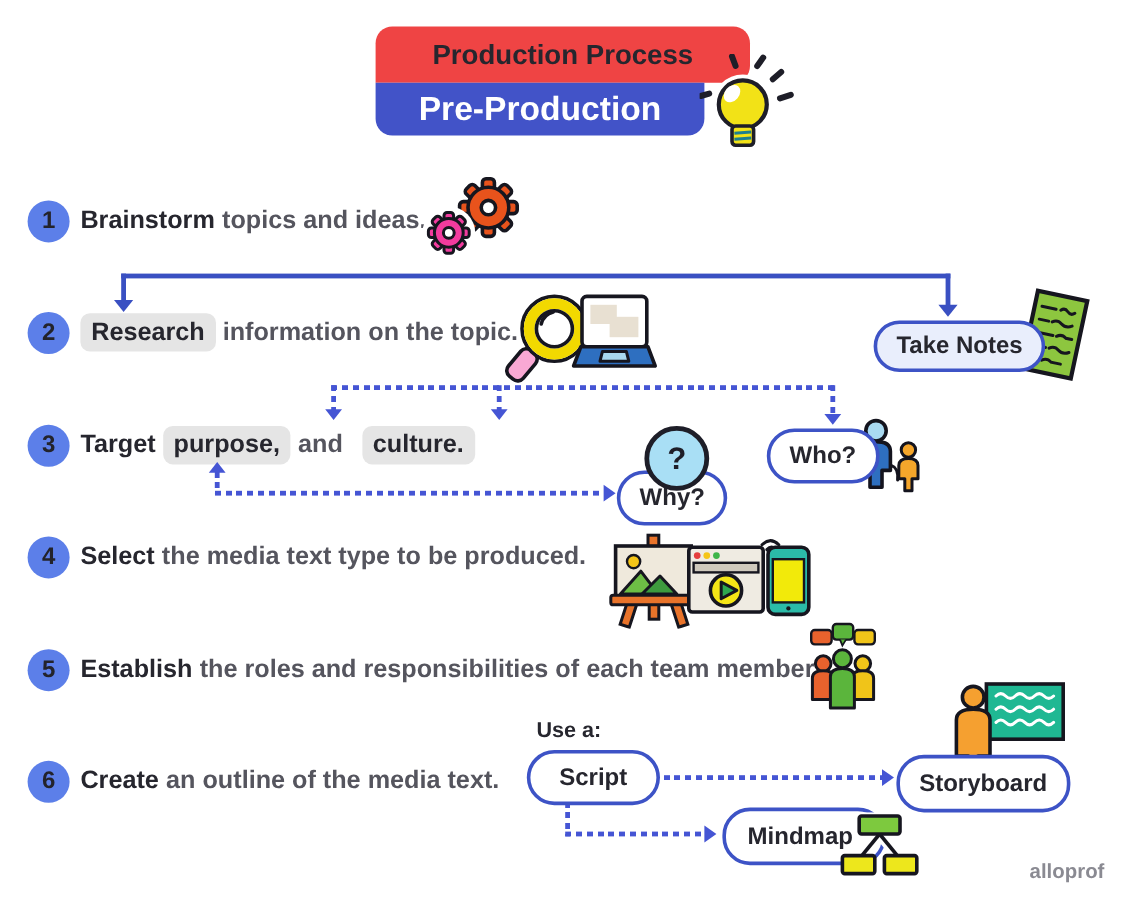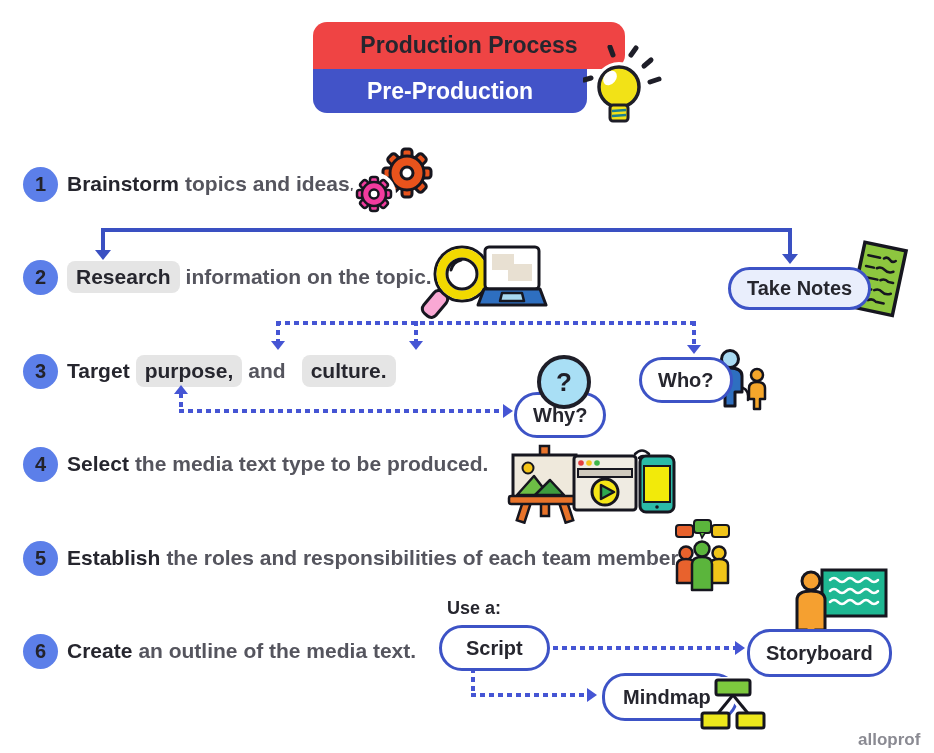--- a/index.html
+++ b/index.html
@@ -5,21 +5,21 @@
   html,body{margin:0;padding:0;background:#fff;}
   #canvas{position:relative;width:934px;height:753px;background:#fff;overflow:hidden;
           font-family:"Liberation Sans", sans-serif;}
 
   
   .title-top{position:absolute;left:313px;top:22px;width:312px;height:47px;
     background:#ef4444;border-radius:14px 14px 14px 0;display:flex;align-items:center;justify-content:center;
     font-size:23px;font-weight:700;color:#26262E;}
   .title-bottom{position:absolute;left:313px;top:69px;width:274px;height:44px;
     background:#4253C8;border-radius:0 0 14px 14px;display:flex;align-items:center;justify-content:center;
-    font-size:23px;font-weight:700;color:#FFFFFF;}
+    font-size:28px;font-weight:700;color:#FFFFFF;}
 
   
   .row{position:absolute;left:23px;display:flex;align-items:center;height:36px;}
   .numcircle{width:35px;height:35px;border-radius:50%;background:#5C7FE9;color:#23232B;
     display:flex;align-items:center;justify-content:center;font-size:20px;font-weight:700;flex:0 0 35px;margin-right:9px;}
   .lead{color:#26262E;font-weight:700;font-size:21px;margin-right:6px;white-space:nowrap;}
   .rest{color:#55555E;font-weight:700;font-size:21px;white-space:nowrap;}
   .hl{background:#e5e5e5;border-radius:8px;padding:4px 9px;color:#26262E;font-weight:700;font-size:21px;
       margin-right:6px;white-space:nowrap;}
 
@@ -42,21 +42,21 @@
     background-image:repeating-linear-gradient(90deg,#4555D4 0 5px,transparent 5px 9px);}
   .dash-v{position:absolute;width:4px;z-index:1;
     background-image:repeating-linear-gradient(180deg,#4555D4 0 5px,transparent 5px 9px);}
   .arr{position:absolute;width:0;height:0;z-index:2;}
   .arr.down-solid{border-left:8px solid transparent;border-right:8px solid transparent;border-top:10px solid #3A50C2;}
   .arr.down-dash{border-left:7px solid transparent;border-right:7px solid transparent;border-top:9px solid #4555D4;}
   .arr.up-dash{border-left:7px solid transparent;border-right:7px solid transparent;border-bottom:9px solid #4555D4;}
   .arr.right-dash{border-top:7px solid transparent;border-bottom:7px solid transparent;border-left:10px solid #4555D4;}
 
   .icon{position:absolute;z-index:4;}
-  .watermark{position:absolute;left:858px;top:717px;font-size:17px;font-weight:700;color:#8A8A92;margin-top:13px;}
+  .watermark{position:absolute;left:858px;top:717px;font-size:17px;font-weight:700;color:#8A8A92;}
 </style>
 </head>
 <body>
 
 <div id="canvas">
 
   <div class="title-top">Production Process</div>
   <div class="title-bottom">Pre-Production</div>
 
   <svg class="icon" style="left:583px;top:45px" width="88" height="90" viewBox="0 0 88 90">

